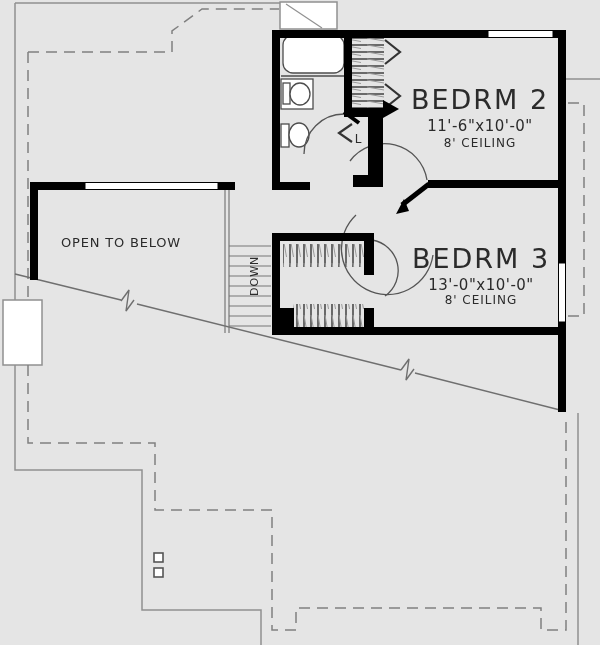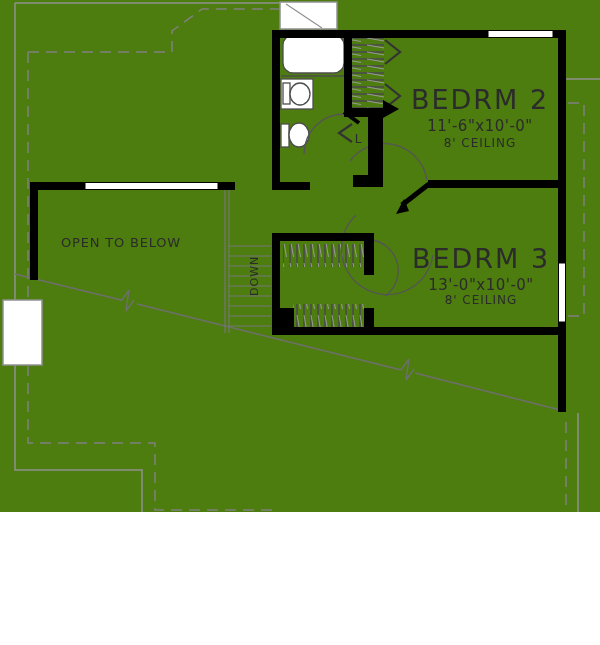--- a/index.html
+++ b/index.html
@@ -1,16 +1,16 @@
 <!DOCTYPE html>
 <html><head>
 <meta charset="utf-8">
 <style>
   html,body{margin:0;padding:0;background:#ffffff;}
-  .plan-wrap{width:600px;height:512px;background:#4d7c0f;position:relative;overflow:hidden;}
+  .plan-wrap{width:600px;height:645px;background:#e5e5e5;position:relative;overflow:hidden;}
   svg{display:block;}
   text{font-family:"DejaVu Sans","Liberation Sans",sans-serif;fill:#2b2b2b;}
   .room-name{font-size:27px;letter-spacing:2px;}
   .room-dims{font-size:15px;letter-spacing:.5px;}
   .room-ceil{font-size:12px;letter-spacing:1px;}
   .area-label{font-size:13px;letter-spacing:.8px;}
   .stair-label{font-size:11px;letter-spacing:1px;}
   .small-label{font-size:12px;}
 </style>
 </head>

